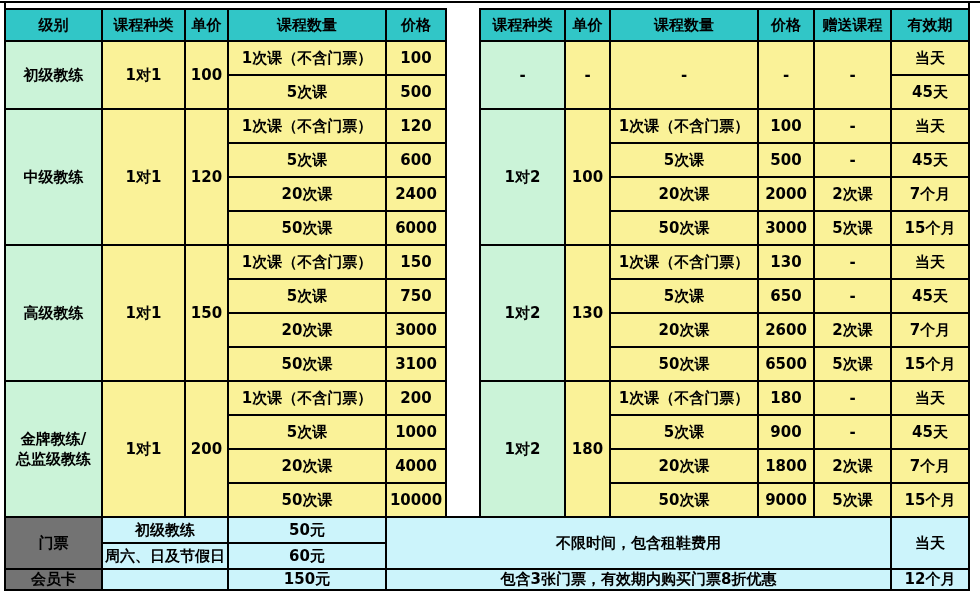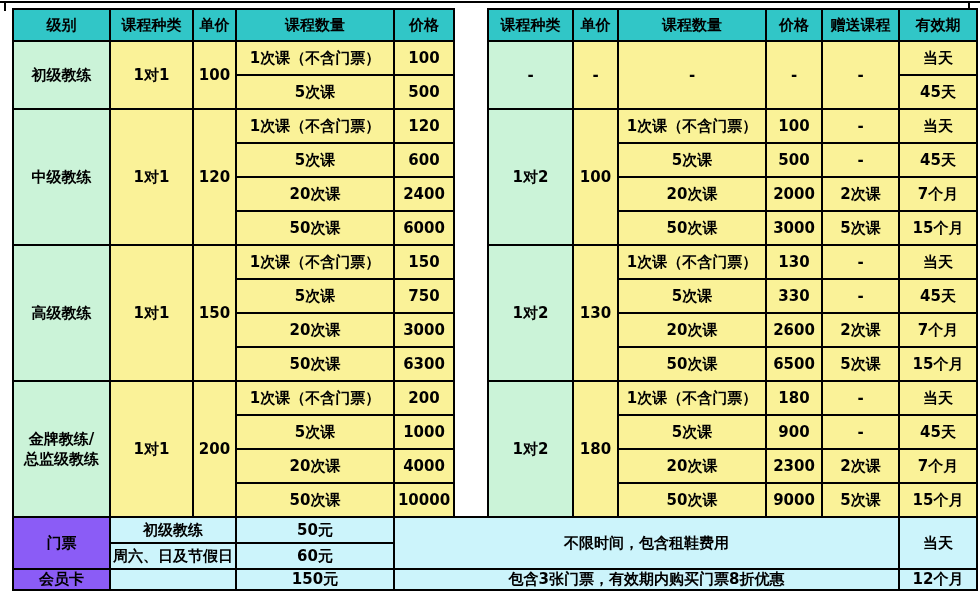--- a/index.html
+++ b/index.html
@@ -5,32 +5,32 @@
   html,body{margin:0;padding:0;}
   body{
     width:980px;height:606px;position:relative;background:#ffffff;
     font-family:"DejaVu Sans","Liberation Sans",sans-serif;
   }
   .topline{position:absolute;left:0;top:1px;width:980px;height:2px;background:#000;}
   .conn{position:absolute;top:1px;width:2px;height:10px;background:#000;}
   .conn.left{left:4px;}
   .conn.right{left:968px;}
   table.price{
-    position:absolute;left:12px;top:8px;width:966px;
+    position:absolute;left:4px;top:8px;width:966px;
     border-collapse:collapse;table-layout:fixed;
   }
   td,th{
     border:2px solid #000;text-align:center;vertical-align:middle;
     font-weight:bold;color:#000;font-size:15px;padding:0 2px;
     white-space:nowrap;overflow:hidden;
   }
   th.h{background:#31c6c7;}
   .g{background:#cbf3d8;}
   .y{background:#faf298;}
-  .c{background:#8b5cf6;font-family:Liberation Serif, serif;}
+  .c{background:#737373;font-family:Liberation Serif, serif;}
   .p{background:#ccf4fb;}
   td.gap{background:#fff;border-top:none;border-bottom:none;}
   tr.hd{height:32px;}
   tr.r{height:34px;}
   tr.t{height:26px;}
   tr.m{height:16px;}
   .lvl{white-space:pre-line;line-height:1.35;}
 </style>
 </head>
 <body>
@@ -138,35 +138,35 @@
     <td class="y" rowspan="4">130</td>
     <td class="y">1次课（不含门票）</td>
     <td class="y">130</td>
     <td class="y">-</td>
     <td class="y">当天</td>
   </tr>
   <tr class="r">
     <td class="y">5次课</td>
     <td class="y">750</td>
     <td class="y">5次课</td>
-    <td class="y">330</td>
+    <td class="y">650</td>
     <td class="y">-</td>
     <td class="y">45天</td>
   </tr>
   <tr class="r">
     <td class="y">20次课</td>
     <td class="y">3000</td>
     <td class="y">20次课</td>
     <td class="y">2600</td>
     <td class="y">2次课</td>
     <td class="y">7个月</td>
   </tr>
   <tr class="r">
     <td class="y">50次课</td>
-    <td class="y">6300</td>
+    <td class="y">3100</td>
     <td class="y">50次课</td>
     <td class="y">6500</td>
     <td class="y">5次课</td>
     <td class="y">15个月</td>
   </tr>
 
   <tr class="r">
     <td class="g lvl" rowspan="4">金牌教练/
 总监级教练</td>
     <td class="y" rowspan="4">1对1</td>
@@ -185,21 +185,21 @@
     <td class="y">1000</td>
     <td class="y">5次课</td>
     <td class="y">900</td>
     <td class="y">-</td>
     <td class="y">45天</td>
   </tr>
   <tr class="r">
     <td class="y">20次课</td>
     <td class="y">4000</td>
     <td class="y">20次课</td>
-    <td class="y">2300</td>
+    <td class="y">1800</td>
     <td class="y">2次课</td>
     <td class="y">7个月</td>
   </tr>
   <tr class="r">
     <td class="y">50次课</td>
     <td class="y">10000</td>
     <td class="y">50次课</td>
     <td class="y">9000</td>
     <td class="y">5次课</td>
     <td class="y">15个月</td>

